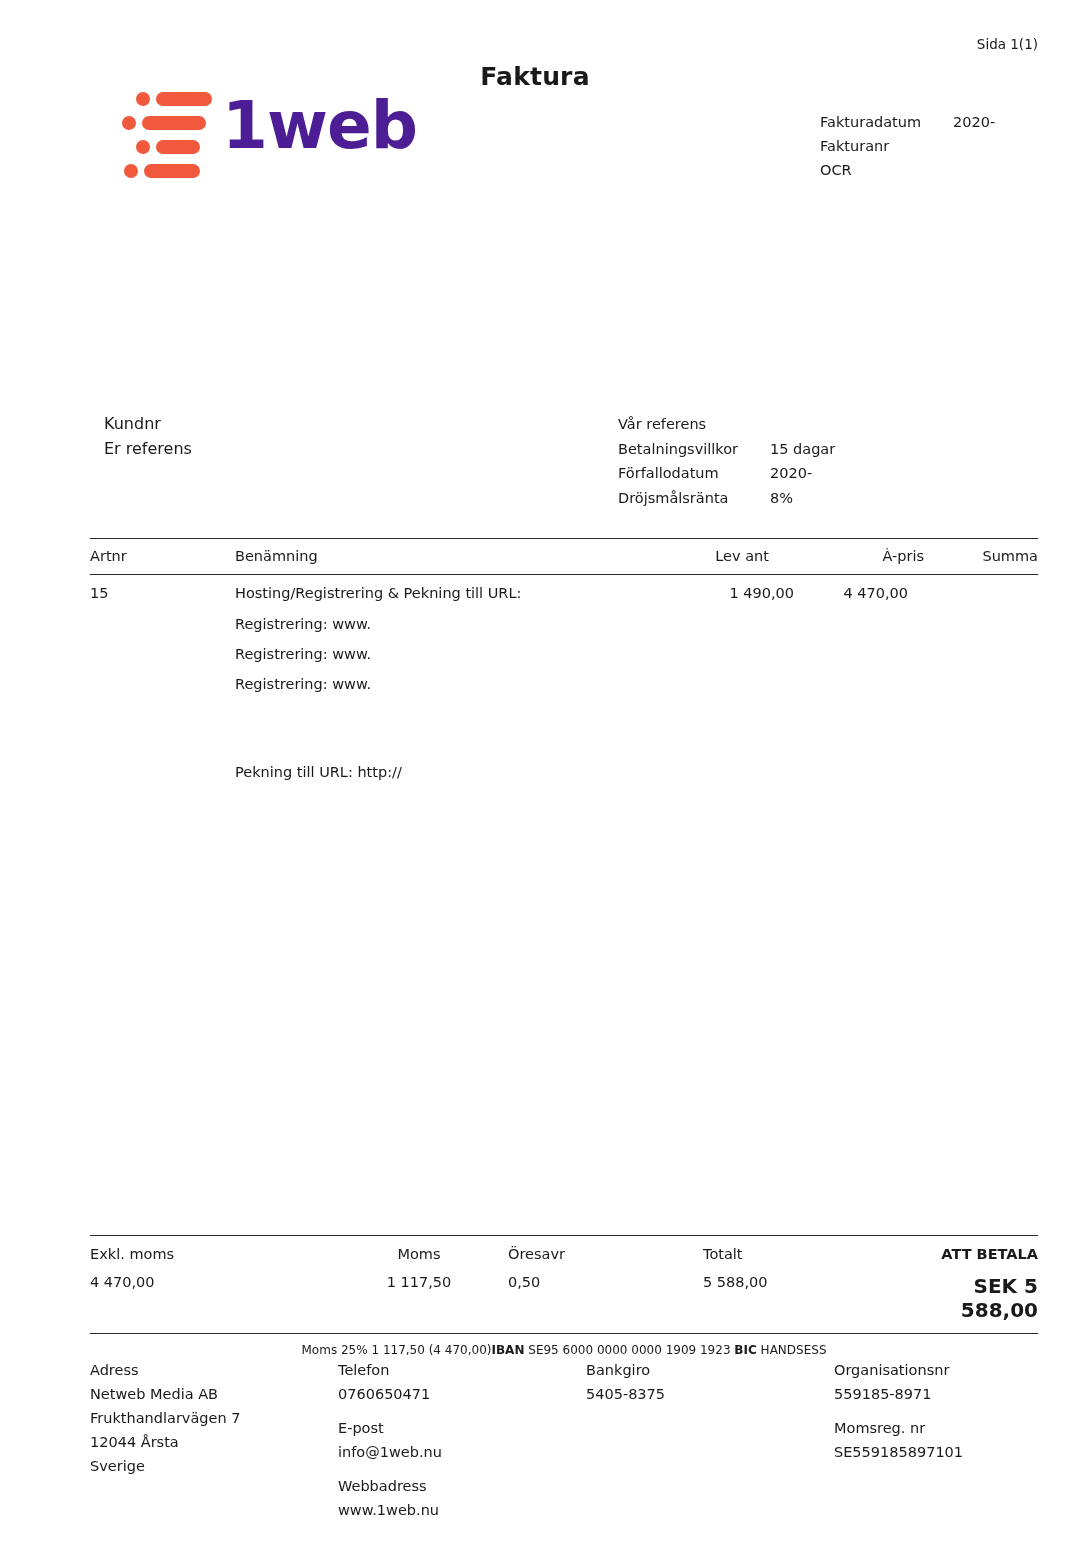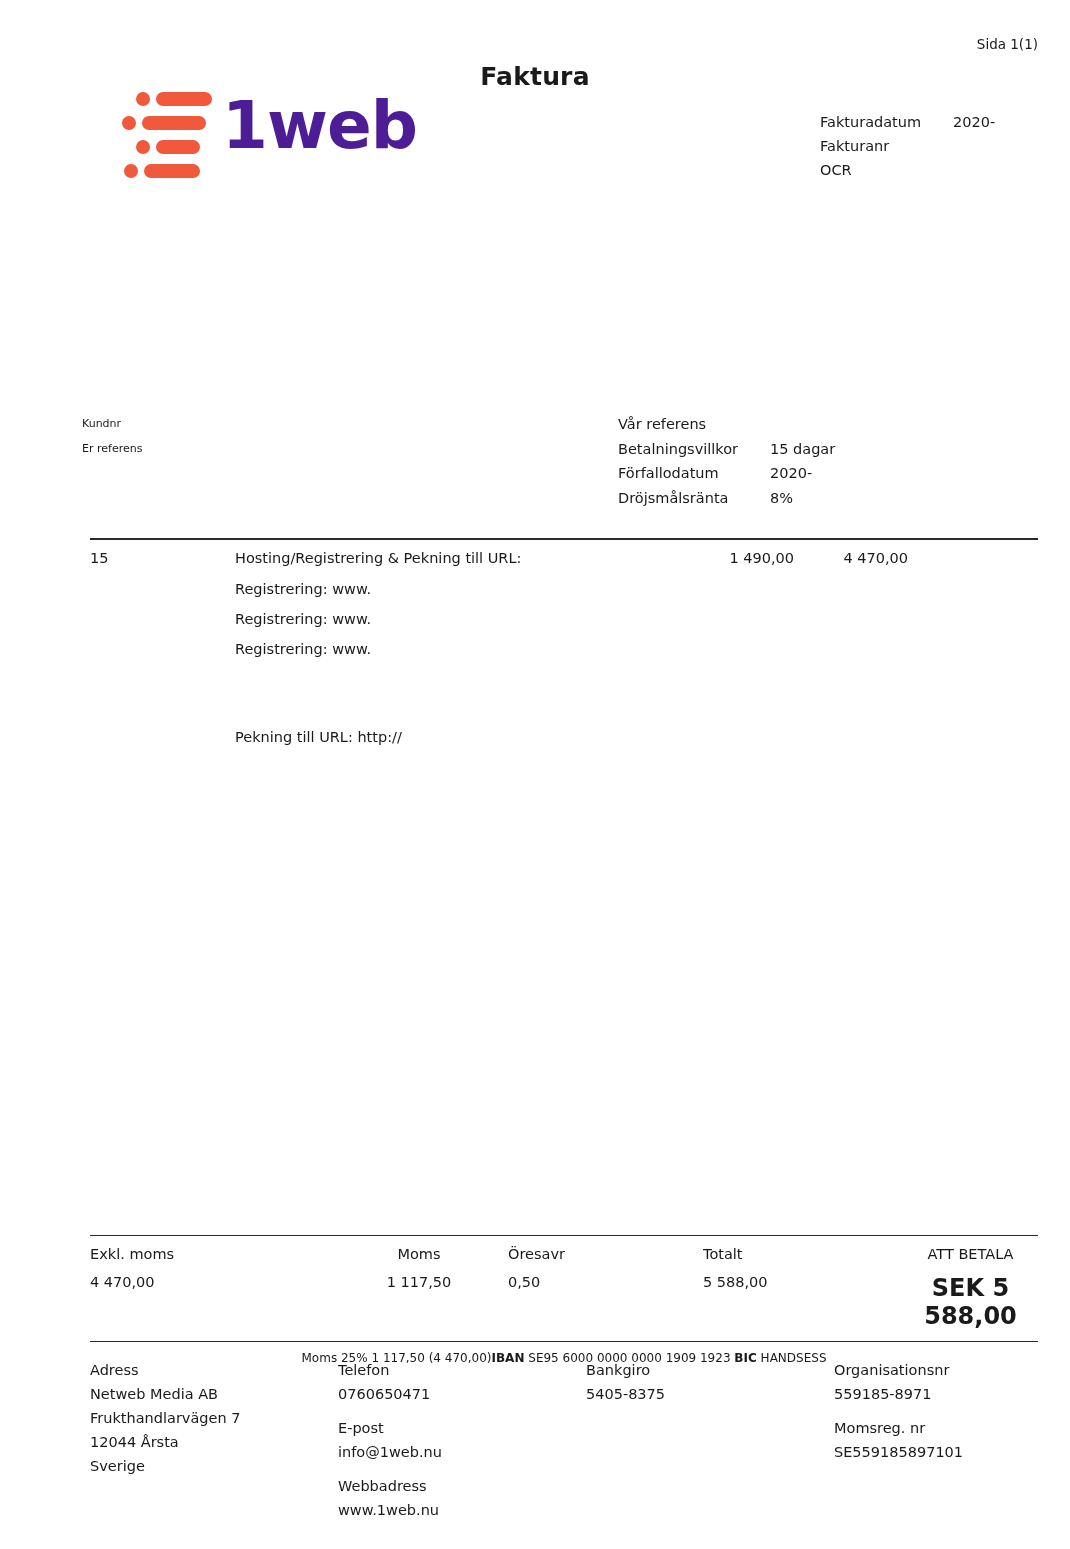--- a/index.html
+++ b/index.html
@@ -86,22 +86,22 @@
     width: 133px;
   }
   .meta-value {
     white-space: pre;
   }
 
   
   .ref-left {
     position: absolute;
     top: 412px;
-    left: 82px;
-    font-size: 11px;
+    left: 104px;
+    font-size: 16px;
     line-height: 24.5px;
   }
   .ref-right {
     position: absolute;
     top: 412px;
     left: 618px;
     font-size: 14.5px;
     line-height: 24.5px;
   }
   .ref-row {
@@ -155,25 +155,25 @@
   .totals-head,
   .totals-vals {
     display: flex;
   }
   .totals-head { padding: 10px 0 0 0; }
   .totals-vals { padding: 12px 0 11px 0; }
   .t-exkl  { width: 240px; }
   .t-moms  { width: 178px; text-align: center; }
   .t-ores  { width: 195px; }
   .t-tot   { width: 200px; }
-  .t-att   { width: 135px; text-align: center; font-weight: normal; }
+  .t-att   { width: 135px; text-align: right; font-weight: bold; }
   .att-amount {
-    font-size: 24px;
+    font-size: 20px;
     font-weight: bold;
-    text-align: center;
+    text-align: right;
     width: 135px;
   }
   .vat-line {
     display: flex;
     justify-content: center;
     padding: 9px 0 0 0;
     font-size: 12px;
   }
   .vat-line b { font-weight: bold; }
 
@@ -257,20 +257,27 @@
       <span>2020-</span>
     </div>
     <div class="ref-row">
       <span class="ref-label">Dröjsmålsränta</span>
       <span>8%</span>
     </div>
   </div>
 
   <div class="items">
     <div class="rule"></div>
+    <div class="items-head">
+      <div class="col-artnr">Artnr</div>
+      <div class="col-ben">Benämning</div>
+      <div class="col-lev">Lev ant</div>
+      <div class="col-pris">À-pris</div>
+      <div class="col-sum">Summa</div>
+    </div>
     <div class="rule"></div>
 
     <div class="items-row">
       <div class="col-artnr">15</div>
       <div class="col-ben">
         <div>Hosting/Registrering &amp; Pekning till URL:</div>
         <div class="sub-lines">
           <div>Registrering: www.</div>
           <div>Registrering: www.</div>
           <div>Registrering: www.</div>

